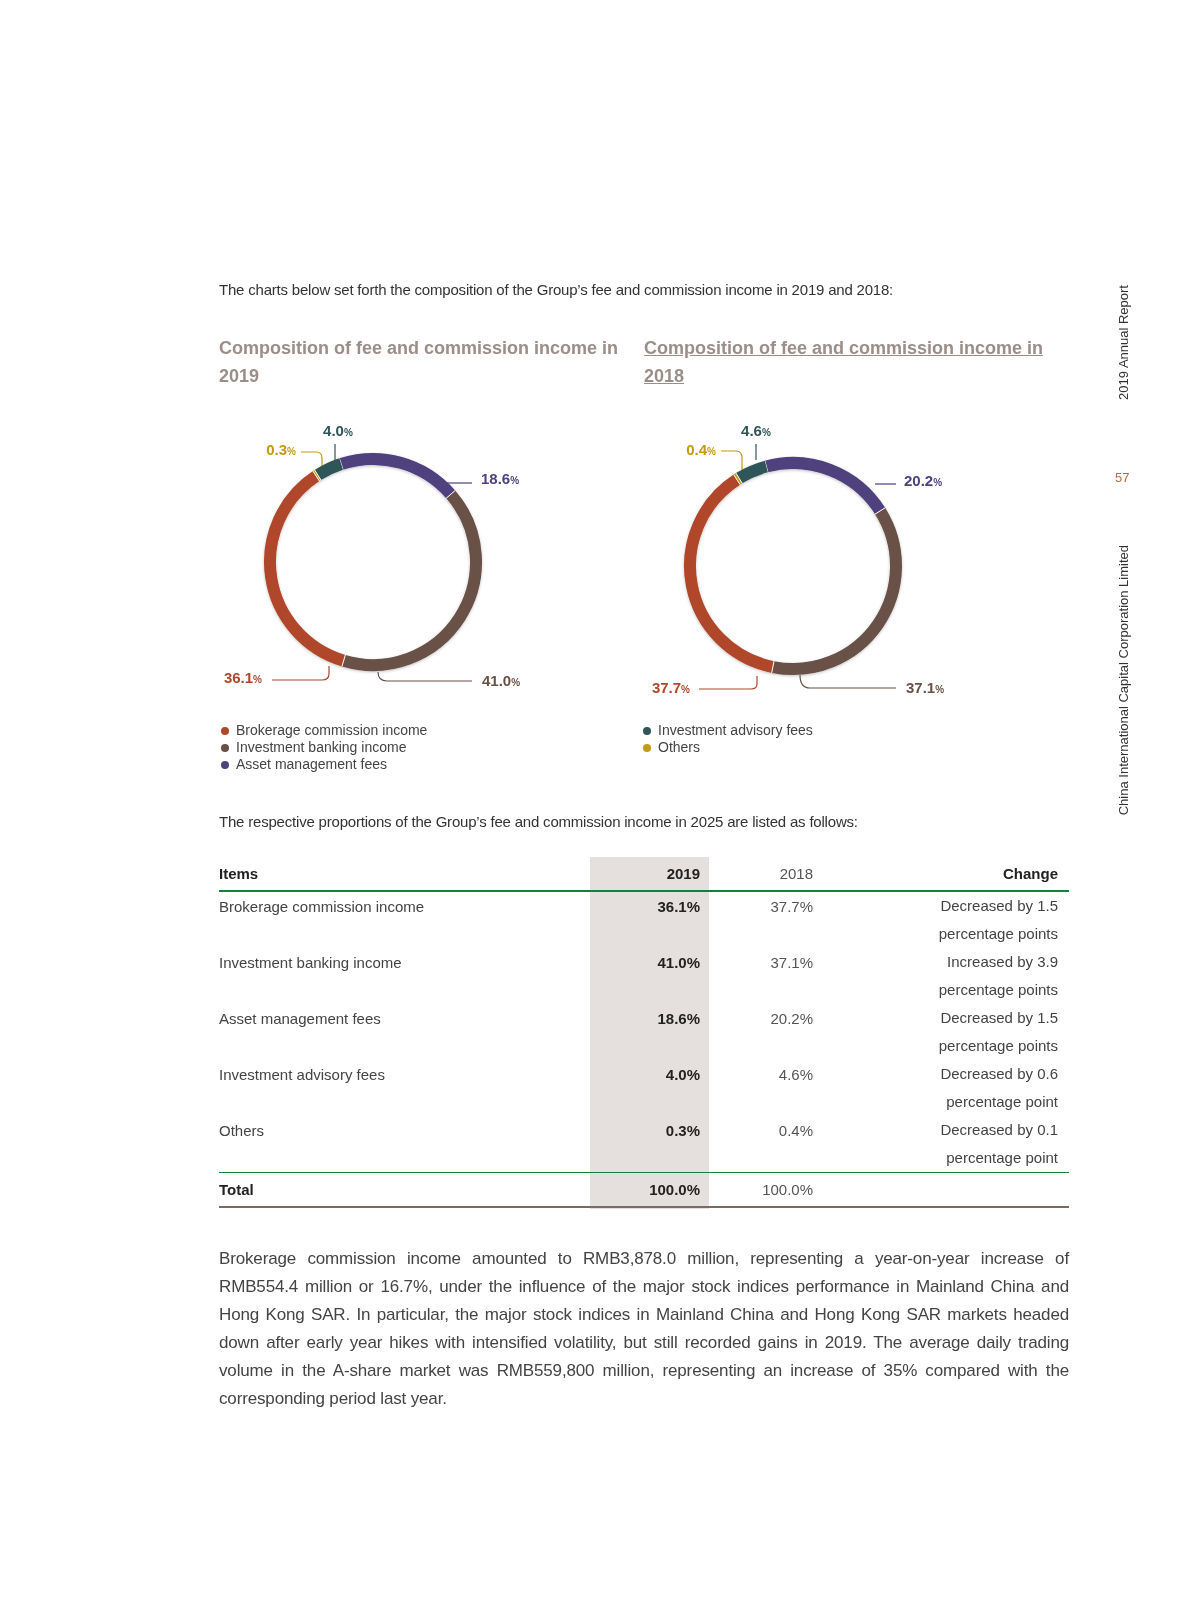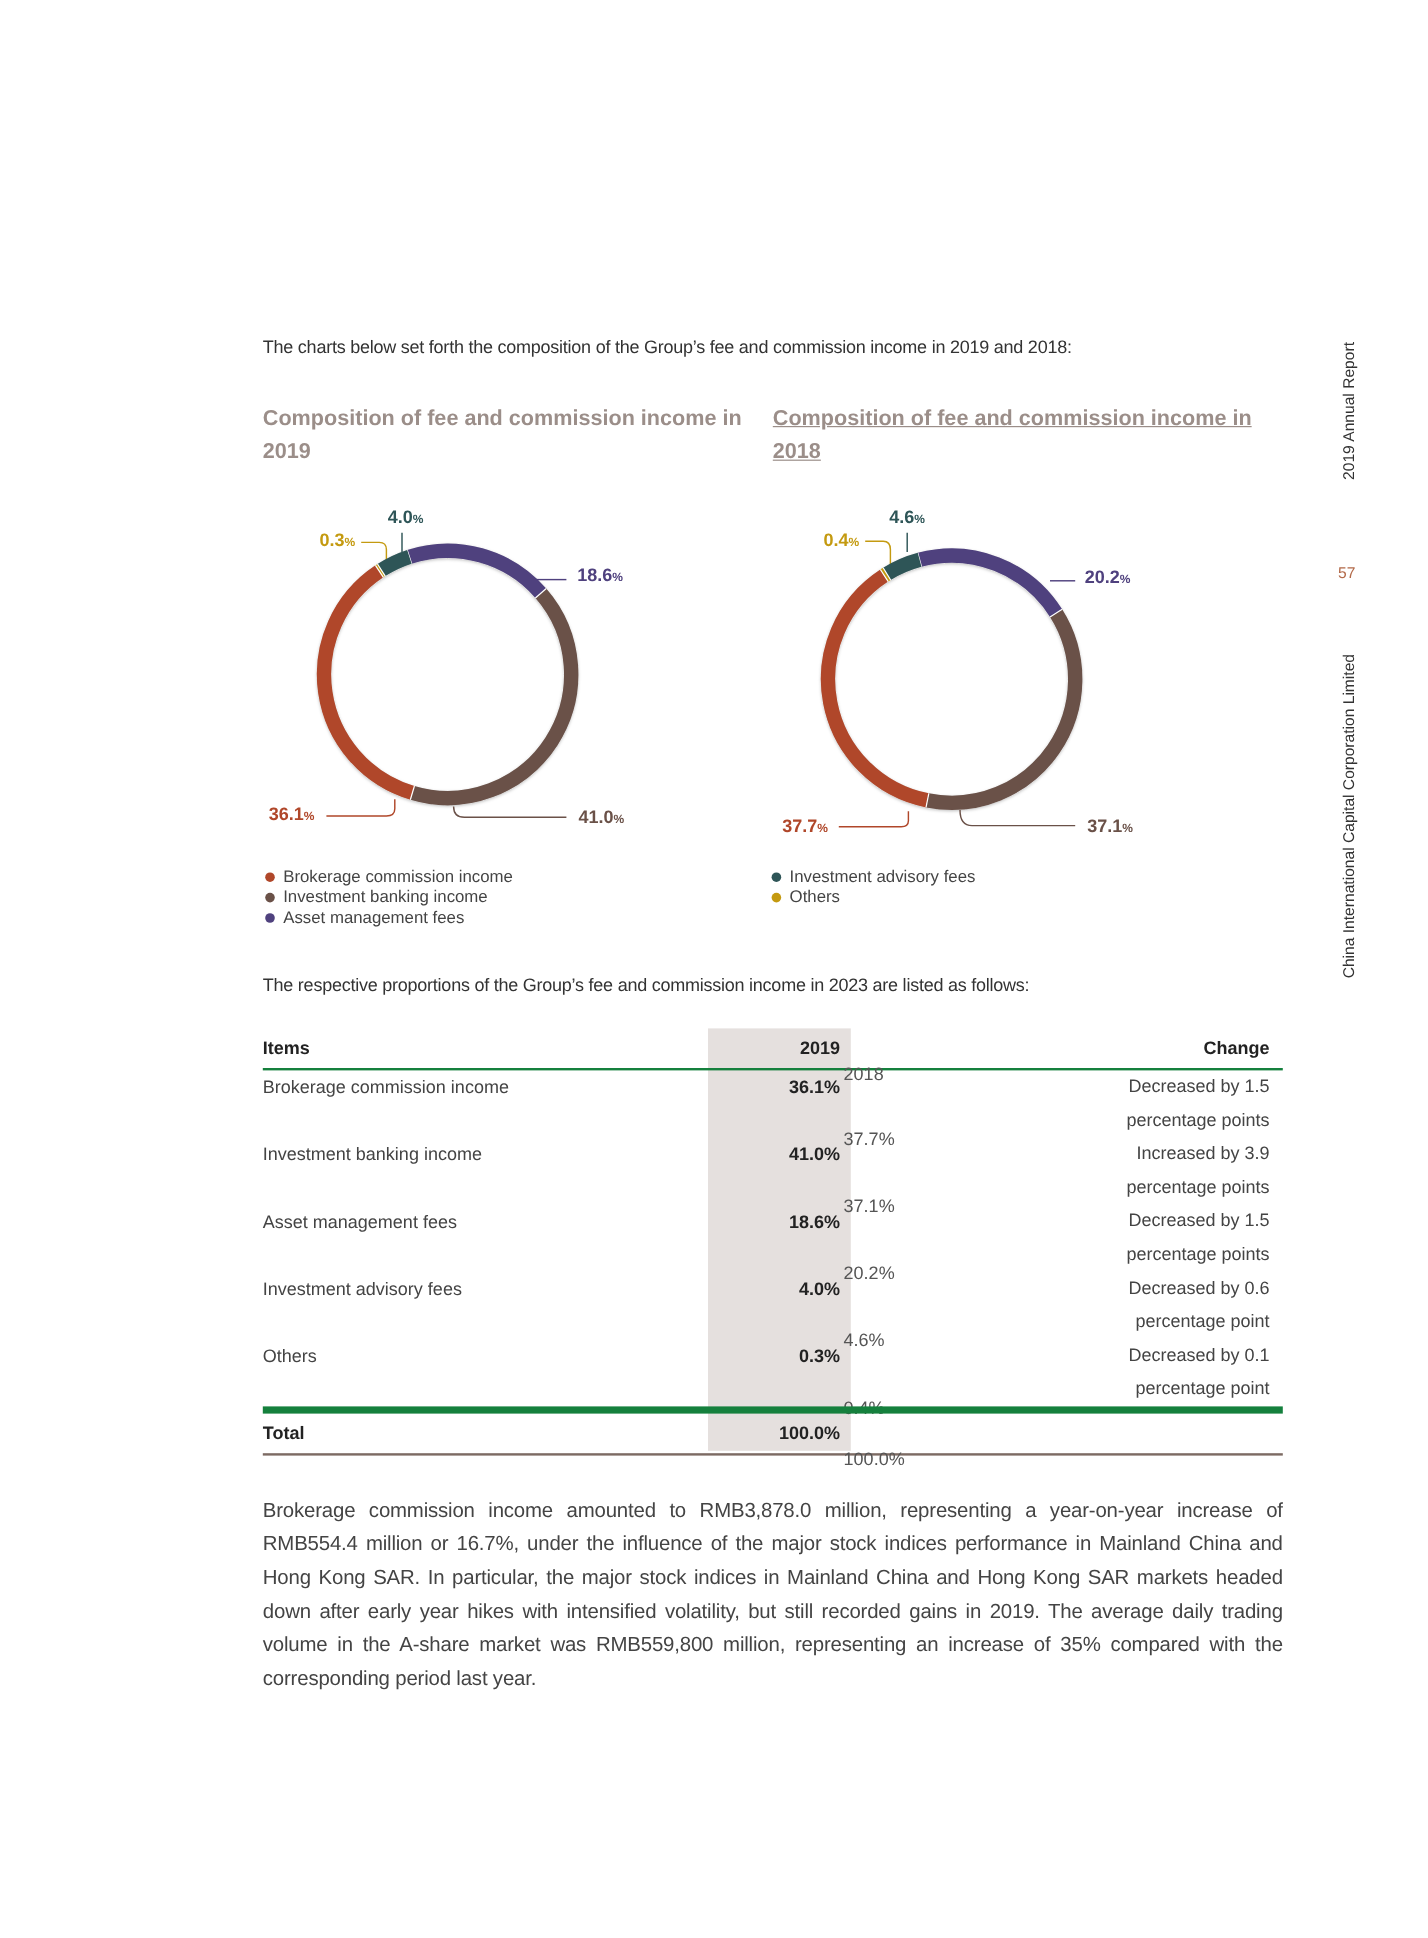--- a/index.html
+++ b/index.html
@@ -14,24 +14,24 @@
   .legend .item { display: flex; align-items: center; }
   .legend .dot { width: 8px; height: 8px; border-radius: 50%; margin-right: 7px; display: inline-block; }
   #legend-left { left: 221px; top: 722px; }
   #legend-right { left: 643px; top: 722px; }
   .proportion-intro { position: absolute; left: 219px; top: 813px; font-size: 15px; color: #333; letter-spacing: -0.2px; }
   .table { position: absolute; left: 219px; top: 857px; width: 850px; }
   .col-2019-bg { position: absolute; left: 371px; top: 0; width: 119px; height: 352px; background: #e5e0de; }
   .t-row { position: relative; display: flex; font-size: 15px; }
   .t-head { height: 33px; align-items: center; font-weight: bold; color: #222; border-bottom: 2px solid #15803d; }
   .t-body { height: 56px; align-items: flex-start; padding-top: 6px; box-sizing: border-box; color: #444; }
-  .t-total { height: 33px; align-items: center; font-weight: bold; color: #222; border-top: 6px solid #15803d; border-bottom: 2px solid #7c6a63; }
+  .t-total { height: 33px; align-items: center; font-weight: bold; color: #222; border-top: 1px solid #15803d; border-bottom: 2px solid #7c6a63; }
   .c-item { width: 371px; }
   .c-2019 { width: 110px; text-align: right; padding-right: 3px; font-weight: bold; color: #222; }
-  .c-2018 { width: 110px; text-align: left; padding-right: 0; font-weight: normal; color: #555; margin-top: 43px; }
+  .c-2018 { width: 110px; text-align: right; padding-right: 0; font-weight: normal; color: #555; }
   .c-change { flex: 1; text-align: right; padding-right: 11px; line-height: 28px; margin-top: -6px; }
   .t-head .c-change { margin-top: 0; line-height: normal; }
   .t-head .c-2018 { font-weight: normal; color: #555; }
   .t-total .c-2018 { font-weight: normal; color: #555; }
   .para { position: absolute; left: 219px; top: 1245px; width: 850px; font-size: 17px; line-height: 28px;
           color: #444; text-align: justify; letter-spacing: -0.15px; }
   .side-text { position: absolute; font-size: 13px; color: #333; writing-mode: vertical-rl; transform: rotate(180deg); }
   #side-report { left: 1116px; top: 285px; }
   #side-company { left: 1116px; top: 545px; }
   .page-number { position: absolute; left: 1115px; top: 470px; font-size: 13px; color: #b36a4a; }
@@ -116,21 +116,21 @@
   <div class="item">
       <span class="dot" style="background: rgb(46, 85, 87);"></span>
       <span>Investment advisory fees</span>
     </div>
   <div class="item">
       <span class="dot" style="background: rgb(196, 154, 16);"></span>
       <span>Others</span>
     </div>
 </div>
 
-<div class="proportion-intro">The respective proportions of the Group’s fee and commission income in 2023 are listed as follows:</div>
+<div class="proportion-intro">The respective proportions of the Group’s fee and commission income in 2025 are listed as follows:</div>
 
 <div class="table">
   <div class="col-2019-bg"></div>
   <div class="t-row t-head">
     <div class="c-item">Items</div>
     <div class="c-2019">2019</div>
     <div class="c-2018">2018</div>
     <div class="c-change">Change</div>
   </div>
   <div class="t-row t-body">

